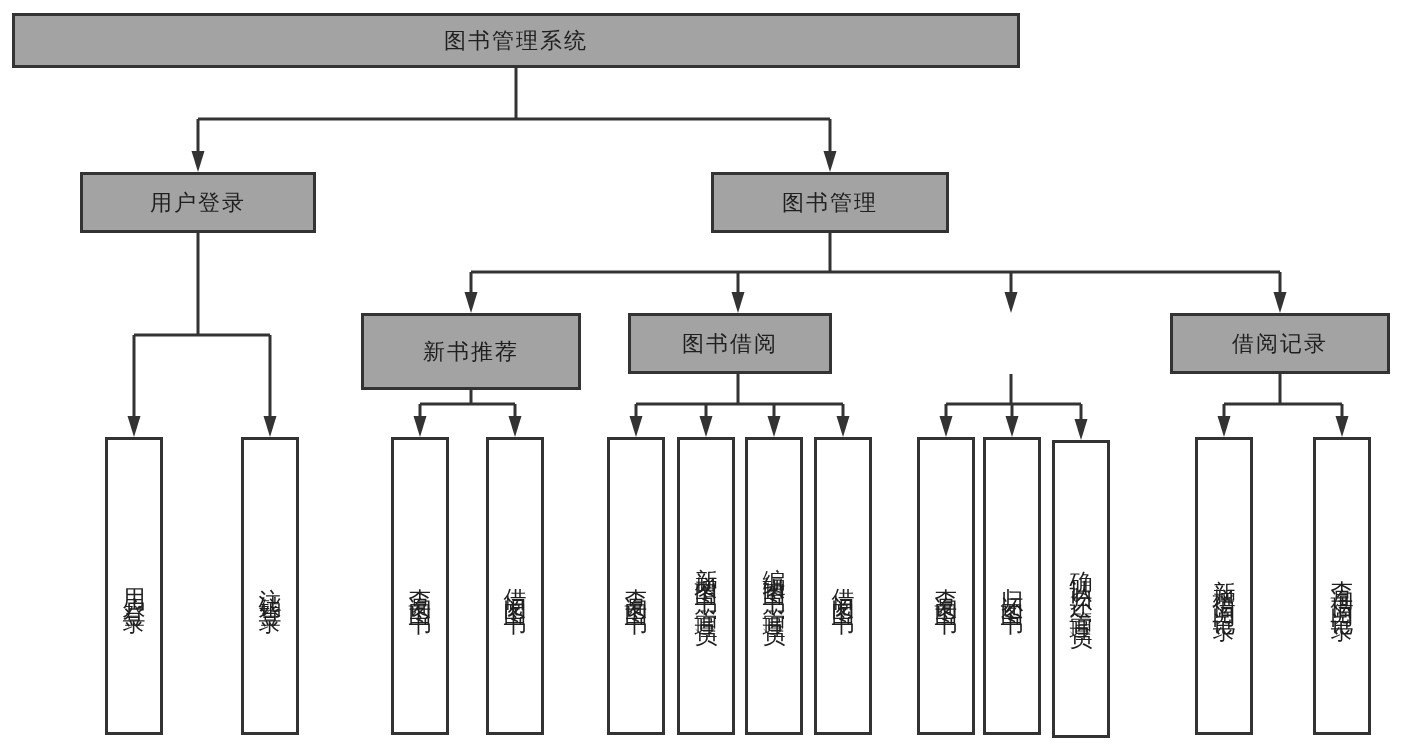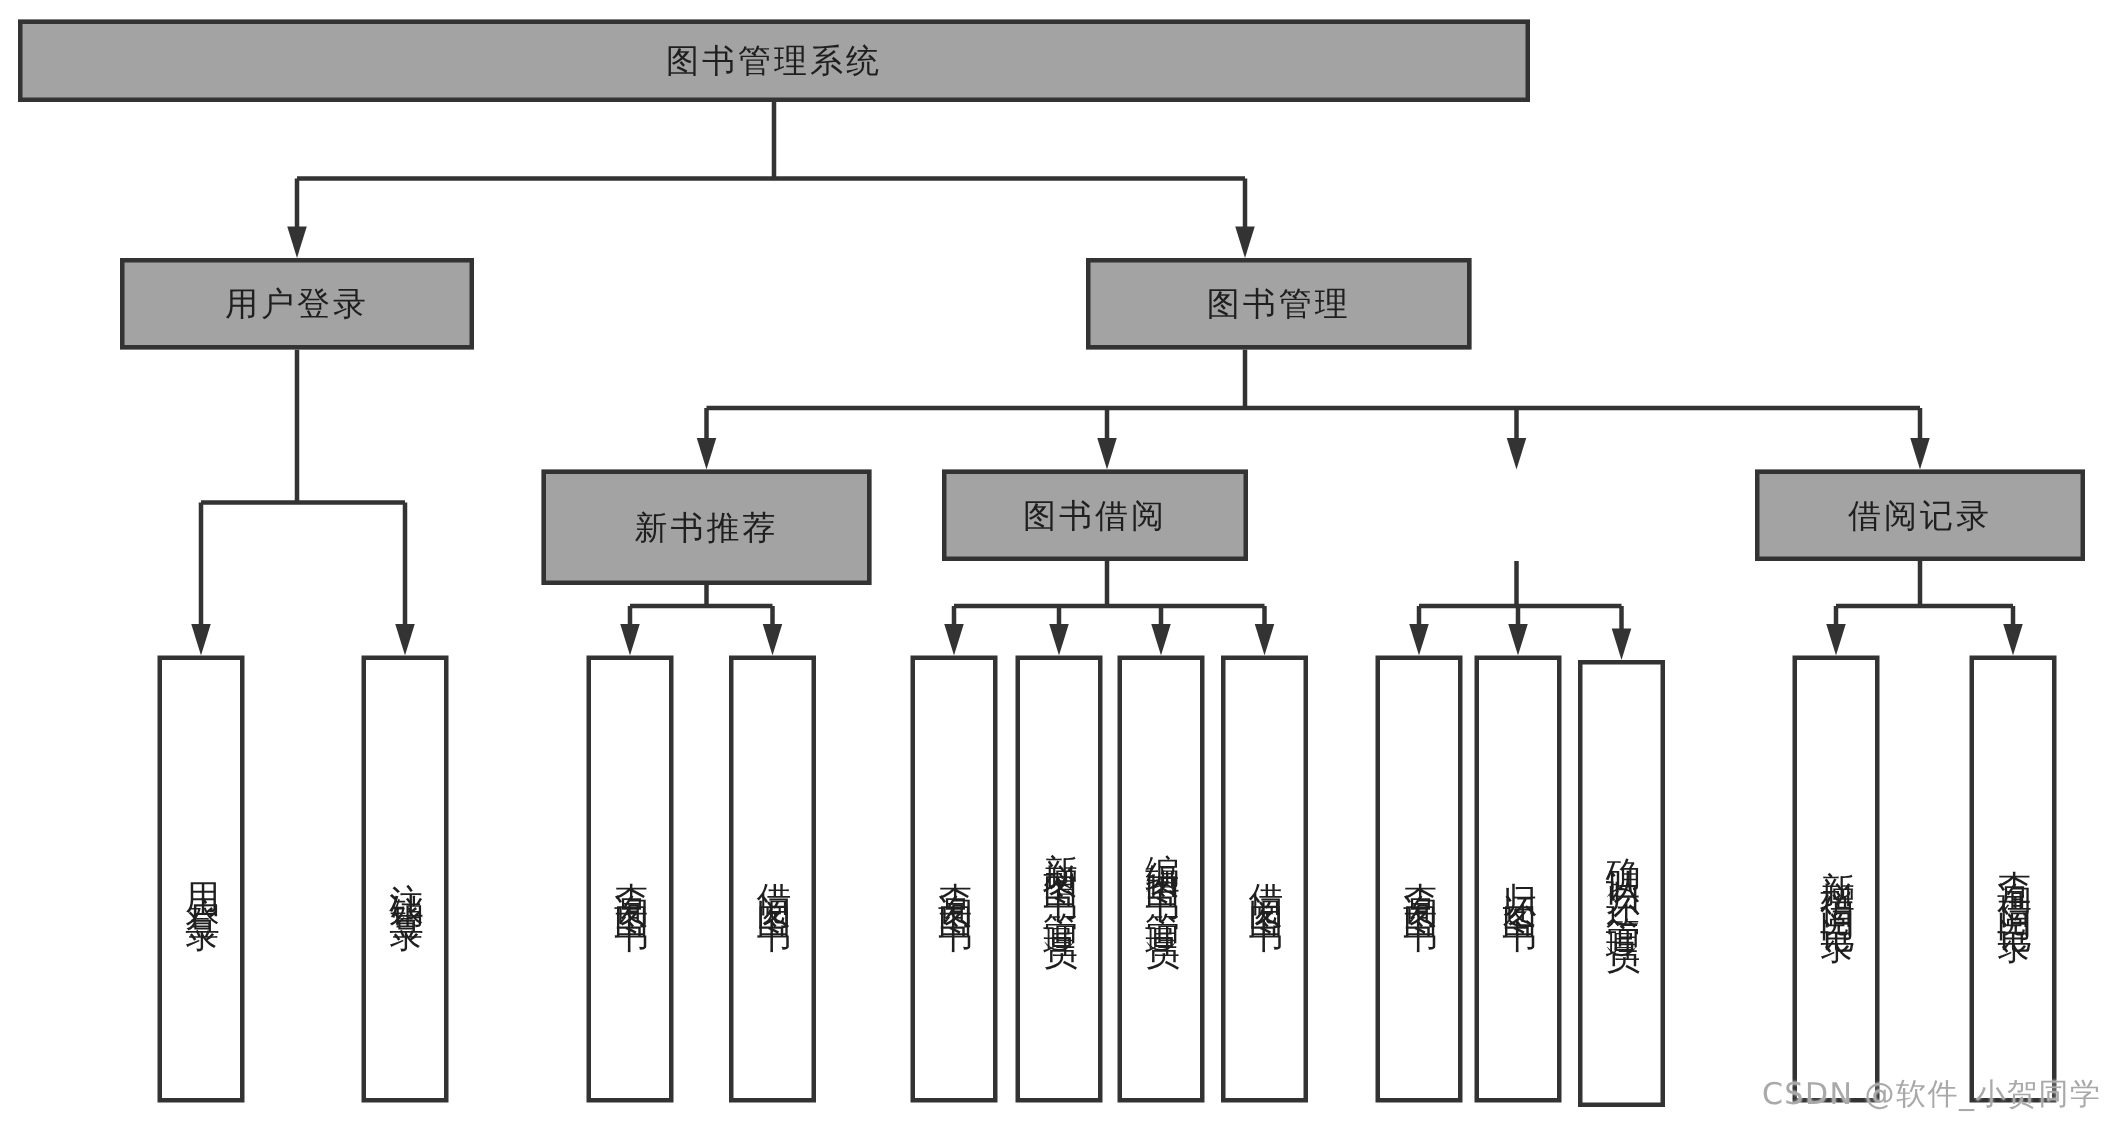--- a/index.html
+++ b/index.html
@@ -131,21 +131,21 @@
     </g>
   </svg>
 
   <div class="box" style="left:12px; top:13px; width:1008px; height:55px;">
     <span>图书管理系统</span>
   </div>
 
   <div class="box" style="left:80px; top:172px; width:236px; height:61px;">
     <span>用户登录</span>
   </div>
-  <div class="box" style="left:711px; top:172px; width:257px; height:61px;margin-left:13px;">
+  <div class="box" style="left:711px; top:172px; width:238px; height:61px;">
     <span>图书管理</span>
   </div>
 
   <div class="box" style="left:361px; top:313px; width:220px; height:77px;">
     <span>新书推荐</span>
   </div>
   <div class="box" style="left:628px; top:313px; width:204px; height:61px;">
     <span>图书借阅</span>
   </div>
   <div class="box" style="left:1170px; top:313px; width:220px; height:61px;">
@@ -189,14 +189,13 @@
     <span class="vtext">确认归还（管理员）</span>
   </div>
 
   <div class="vbox" style="left:1195px;">
     <span class="vtext">新增借阅记录</span>
   </div>
   <div class="vbox" style="left:1313px;">
     <span class="vtext">查询借阅记录</span>
   </div>
 
-  <div class="watermark">CSDN @软件_小贺同学</div>
 </div>
 
 </body></html>

